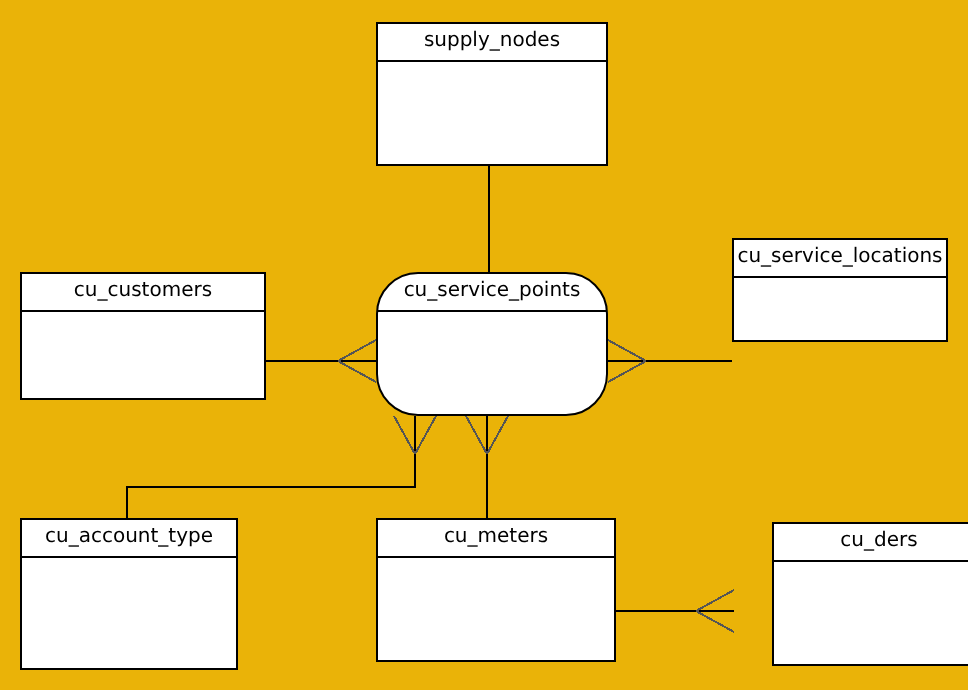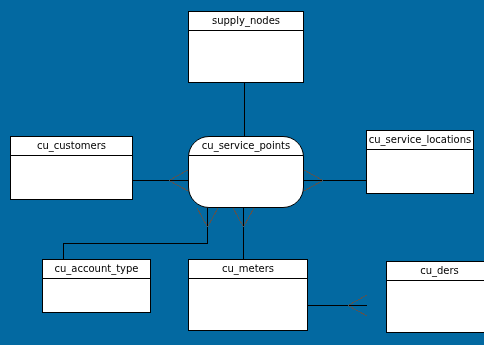--- a/index.html
+++ b/index.html
@@ -5,21 +5,21 @@
 <style>
   html, body {
     margin: 0;
     padding: 0;
     background: #ffffff;
   }
   #diagram-canvas {
     position: relative;
     width: 484px;
     height: 345px;
-    background: #0369a1;
+    background: #eab308;
     overflow: hidden;
     font-family: "DejaVu Sans", "Liberation Sans", sans-serif;
   }
   .edge-layer {
     position: absolute;
     left: 0;
     top: 0;
     width: 484px;
     height: 345px;
   }
@@ -97,26 +97,26 @@
   <div class="entity" style="left:10px; top:136px; width:123px; height:64px;">
     <div class="entity-title">cu_customers</div>
     <div class="entity-body" style="height:43px;"></div>
   </div>
 
   <div class="entity" style="left:188px; top:136px; width:116px; height:72px;border-radius:21px;">
     <div class="entity-title">cu_service_points</div>
     <div class="entity-body" style="height:51px;"></div>
   </div>
 
-  <div class="entity" style="left:366px; top:130px; width:108px; height:64px;">
+  <div class="entity" style="left:366px; top:119px; width:108px; height:52px;">
     <div class="entity-title">cu_service_locations</div>
     <div class="entity-body" style="height:43px;"></div>
   </div>
 
-  <div class="entity" style="left:10px; top:259px; width:109px; height:54px;margin-left:32px;">
+  <div class="entity" style="left:10px; top:259px; width:109px; height:76px;">
     <div class="entity-title">cu_account_type</div>
     <div class="entity-body" style="height:43px;"></div>
   </div>
 
   <div class="entity" style="left:188px; top:259px; width:120px; height:72px;">
     <div class="entity-title">cu_meters</div>
     <div class="entity-body" style="height:51px;"></div>
   </div>
 
   <div class="entity" style="left:386px; top:261px; width:107px; height:72px;">

